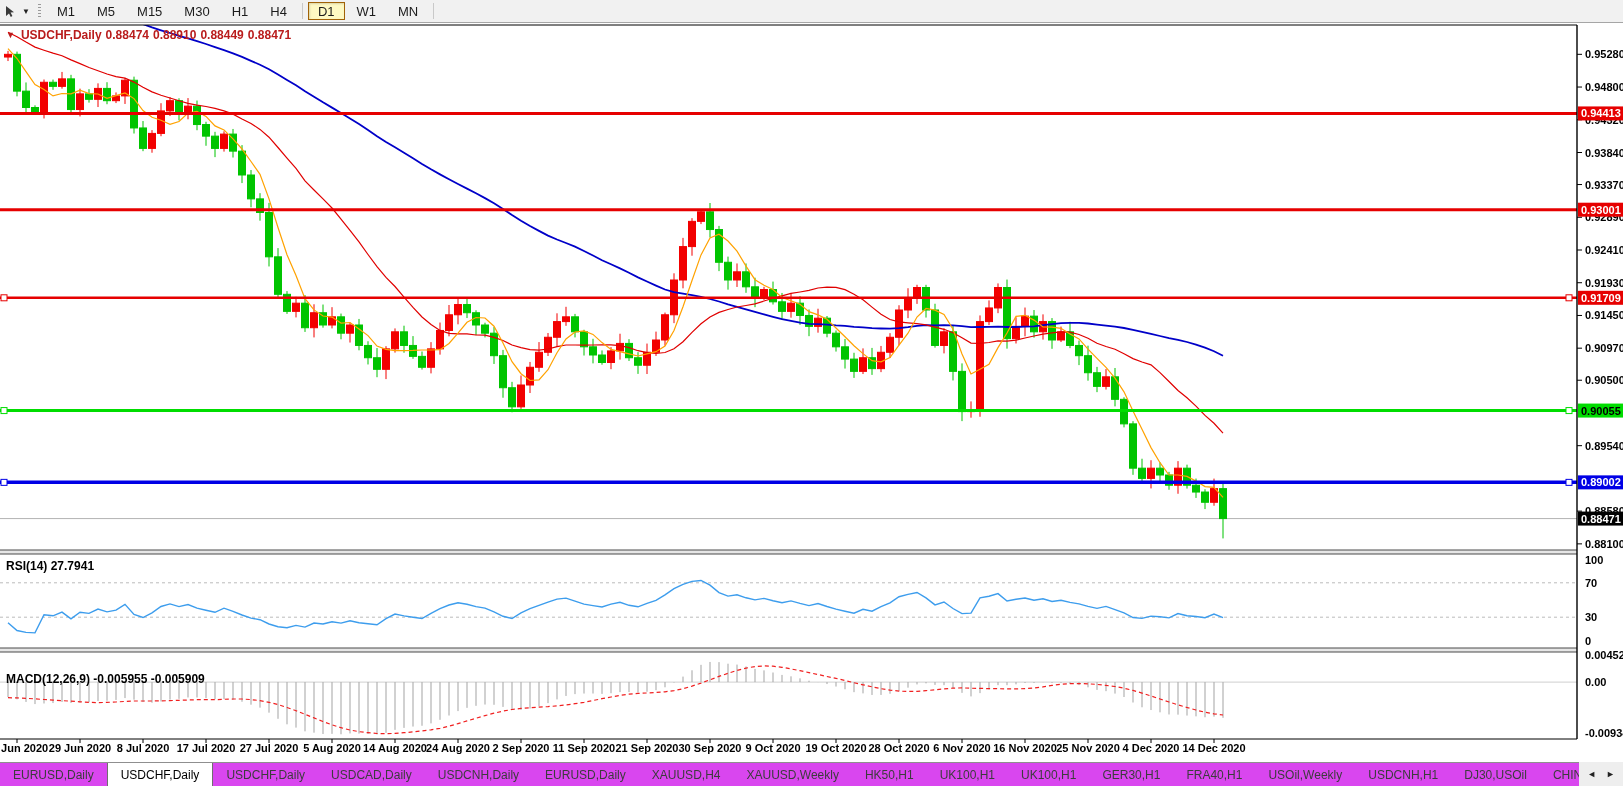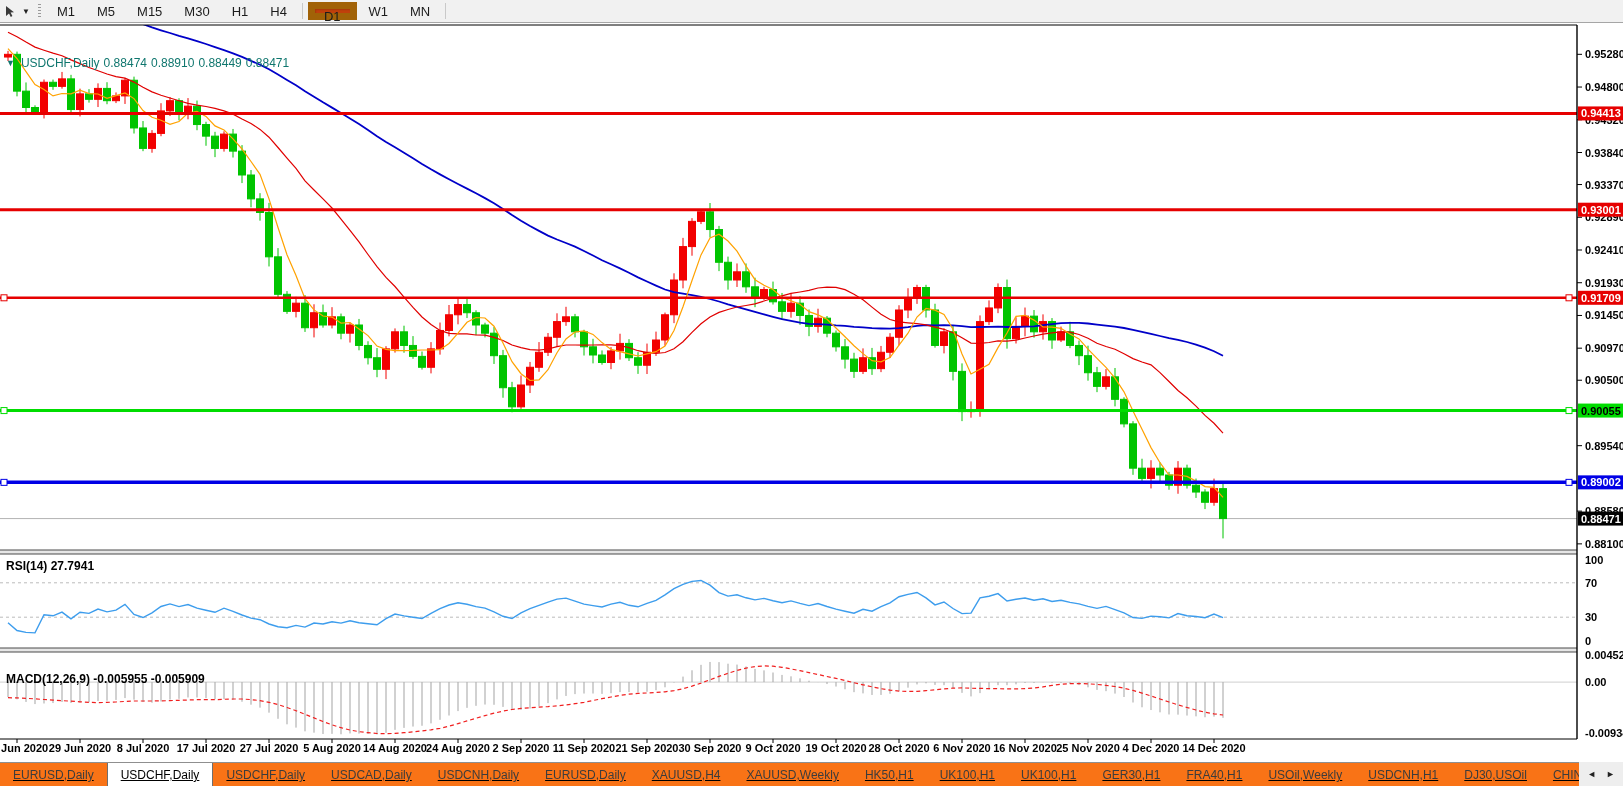--- a/index.html
+++ b/index.html
@@ -9,37 +9,37 @@
   
   #toolbar{position:absolute;left:0;top:0;width:1623px;height:22px;background:#f1f1f1;
     border-bottom:1px solid #a6a6a6;display:flex;align-items:center;z-index:20;}
   .tool-cursor{display:flex;align-items:center;padding:0 6px 0 4px;height:100%;}
   .tool-cursor .caret{font-size:8px;color:#222;margin-left:5px;}
   .grip{width:3px;height:14px;margin:0 5px 0 2px;
     background:repeating-linear-gradient(to bottom,#9a9a9a 0 1px,transparent 1px 3px);}
   .vsep{width:1px;height:16px;background:#c9c9c9;margin:0 4px;}
   button.tf{height:18px;margin:12px 1px;padding:0 9px;font-family:"Liberation Sans",sans-serif;
     font-size:13px;color:#1c1c1c;background:transparent;border:1px solid transparent;cursor:default;}
-  button.tf.active{border:7px solid #a16207;background:#c2410c;
+  button.tf.active{border:1px solid #a16207;background:#fef9c3;
     box-shadow:inset 1px 1px 2px rgba(0,0,0,.15);}
 
   
-  .chart-title{position:absolute;left:6px;top:28px;z-index:6;font-size:12px;font-weight:400;
-    color:#0f766e;white-space:nowrap;margin-top:28px;}
+  .chart-title{position:absolute;left:6px;top:28px;z-index:6;font-size:12px;font-weight:700;
+    color:#b91c1c;white-space:nowrap;}
   .chart-title .tri{font-size:9px;margin-right:6px;position:relative;top:-1px;}
   .chart-title span{margin-right:4px;}
   .ind-label{position:absolute;left:6px;z-index:6;font-size:12px;font-weight:700;color:#000;}
   #rsi-label{top:559px;}
   #macd-label{top:656px;margin-top:16px;}
 
   #chart-canvas{position:absolute;left:0;top:0;z-index:2;}
 
   
-  #tabbar{position:absolute;left:0;top:762px;width:1623px;height:24px;background:#f97316;
-    border-top:1px solid #8f8f8f;display:flex;align-items:stretch;z-index:20;overflow:hidden;text-decoration:underline;}
+  #tabbar{position:absolute;left:0;top:762px;width:1623px;height:24px;background:#d946ef;
+    border-top:1px solid #8f8f8f;display:flex;align-items:stretch;z-index:20;overflow:hidden;}
   .tab{display:flex;align-items:center;padding:0 13px;font-size:12px;color:#3c3c3c;
     white-space:nowrap;cursor:default;}
   .tab.active{background:#ffffff;border-left:1px solid #6f6f6f;border-right:1px solid #6f6f6f;
     border-top:1px solid #fff;margin-top:-1px;color:#000;}
   .tabsep{width:1px;align-self:center;height:13px;background:#9a9a9a;}
   #tab-arrows{position:absolute;right:0;top:762px;height:24px;display:flex;align-items:center;
     background:#eeeeee;padding:0 3px;z-index:21;}
   #tab-arrows span{font-size:9px;color:#222;padding:2px 5px;}
 </style>
 </head>

